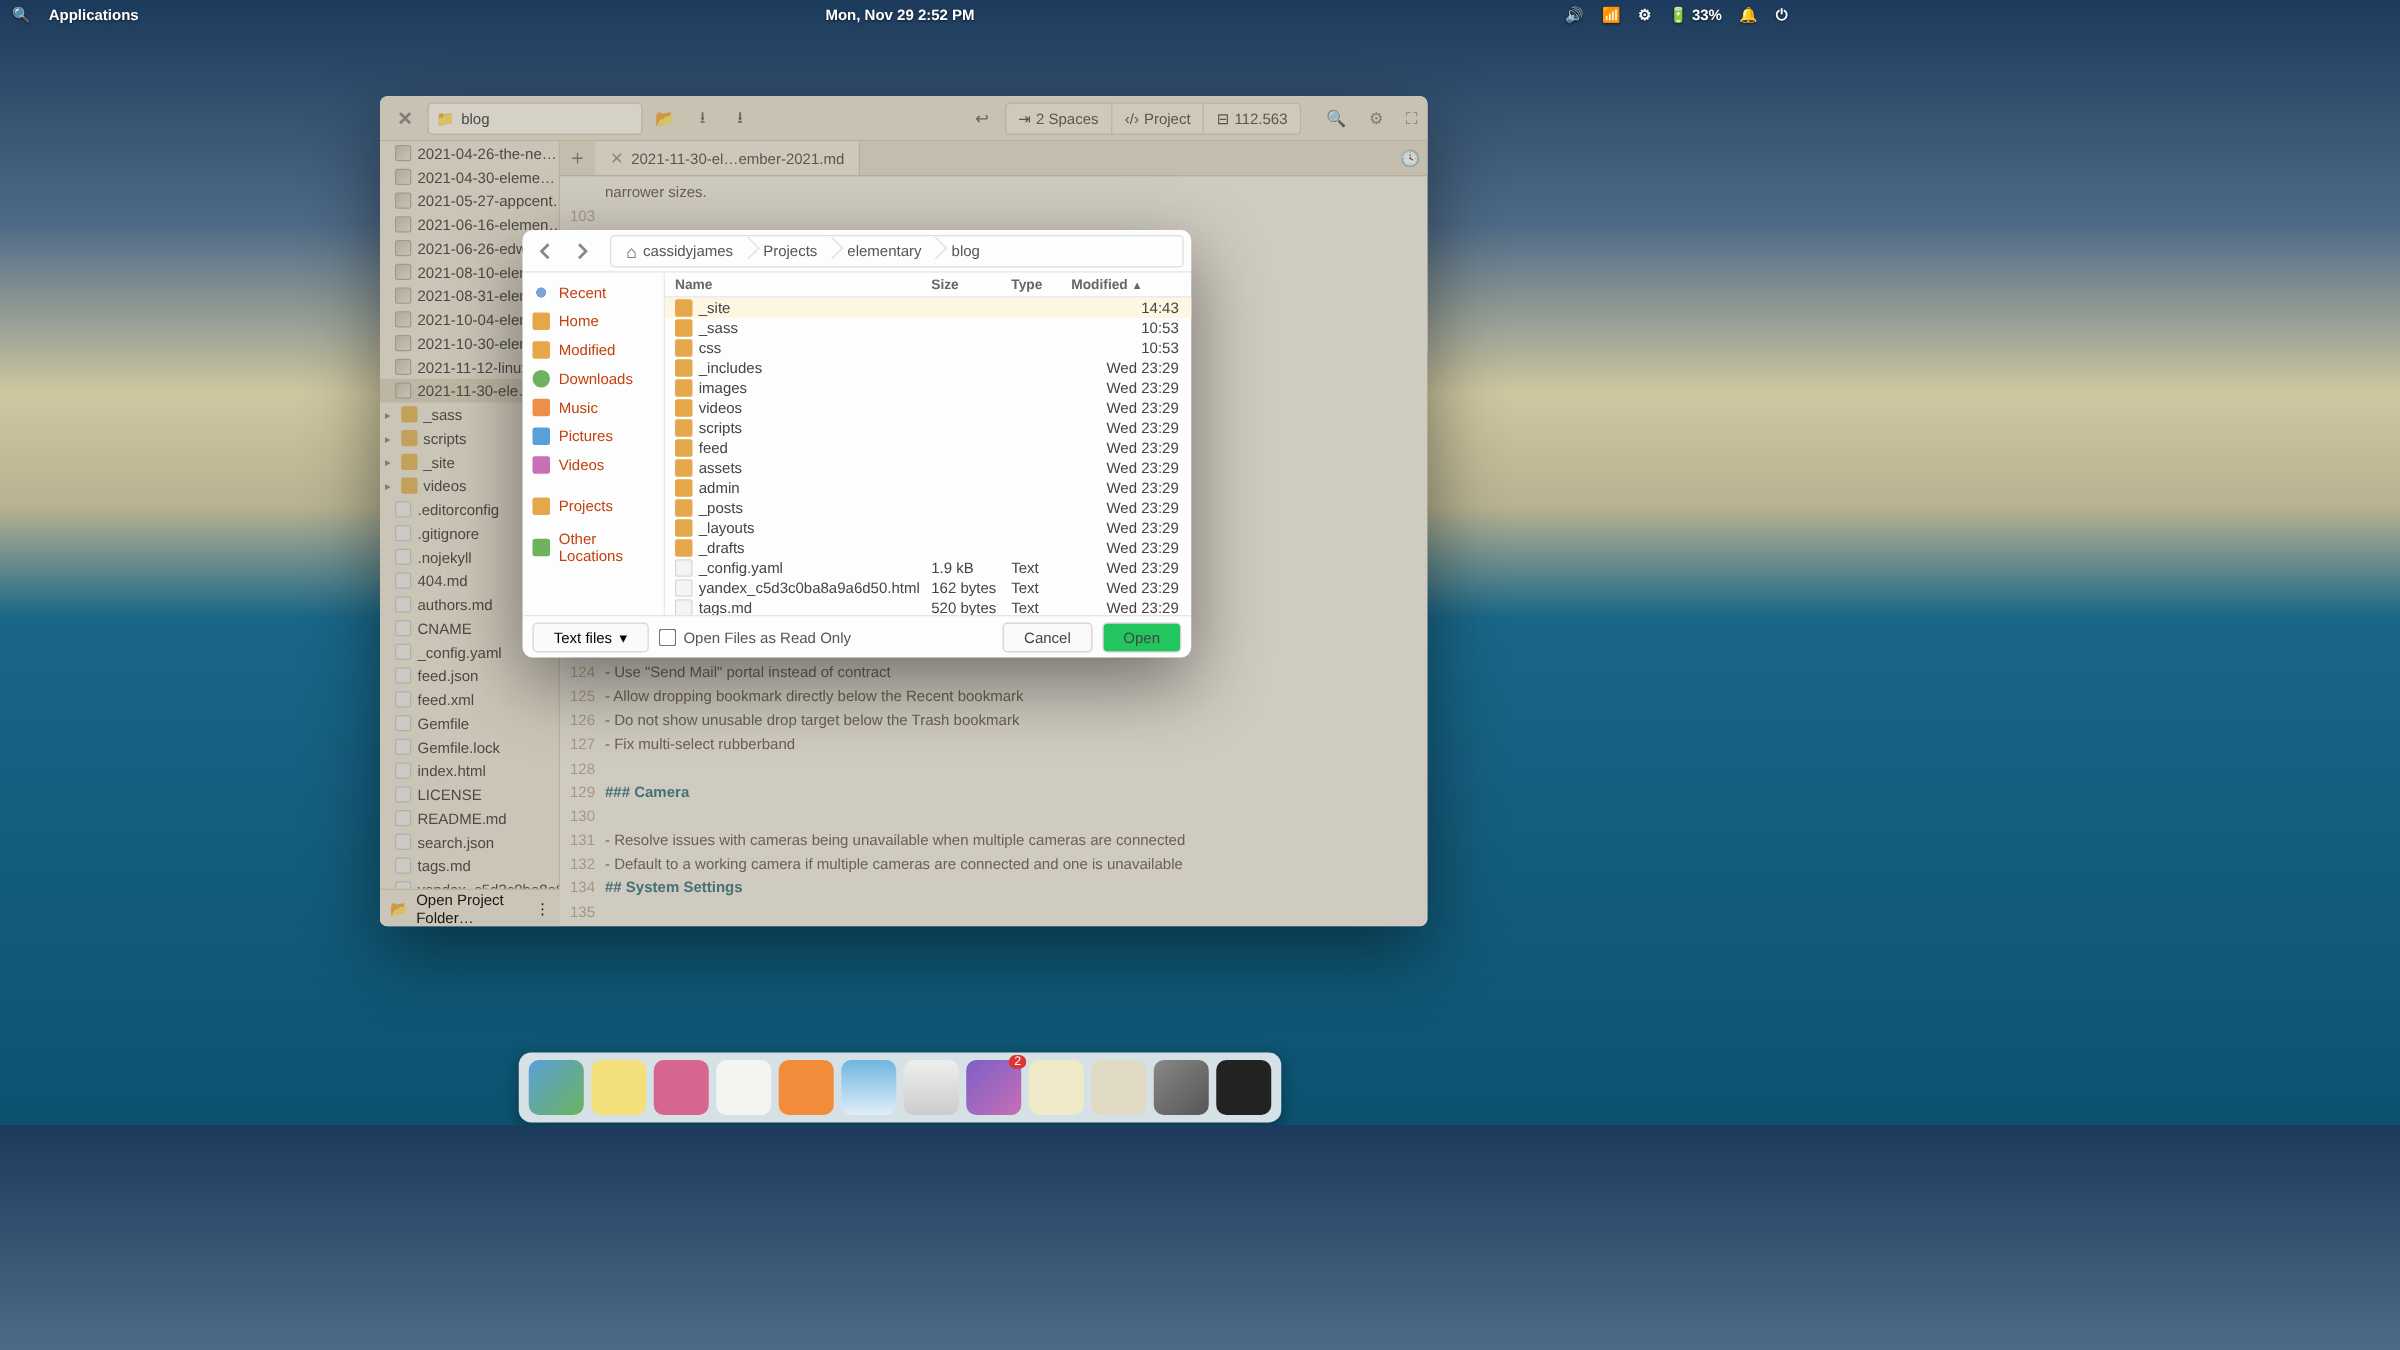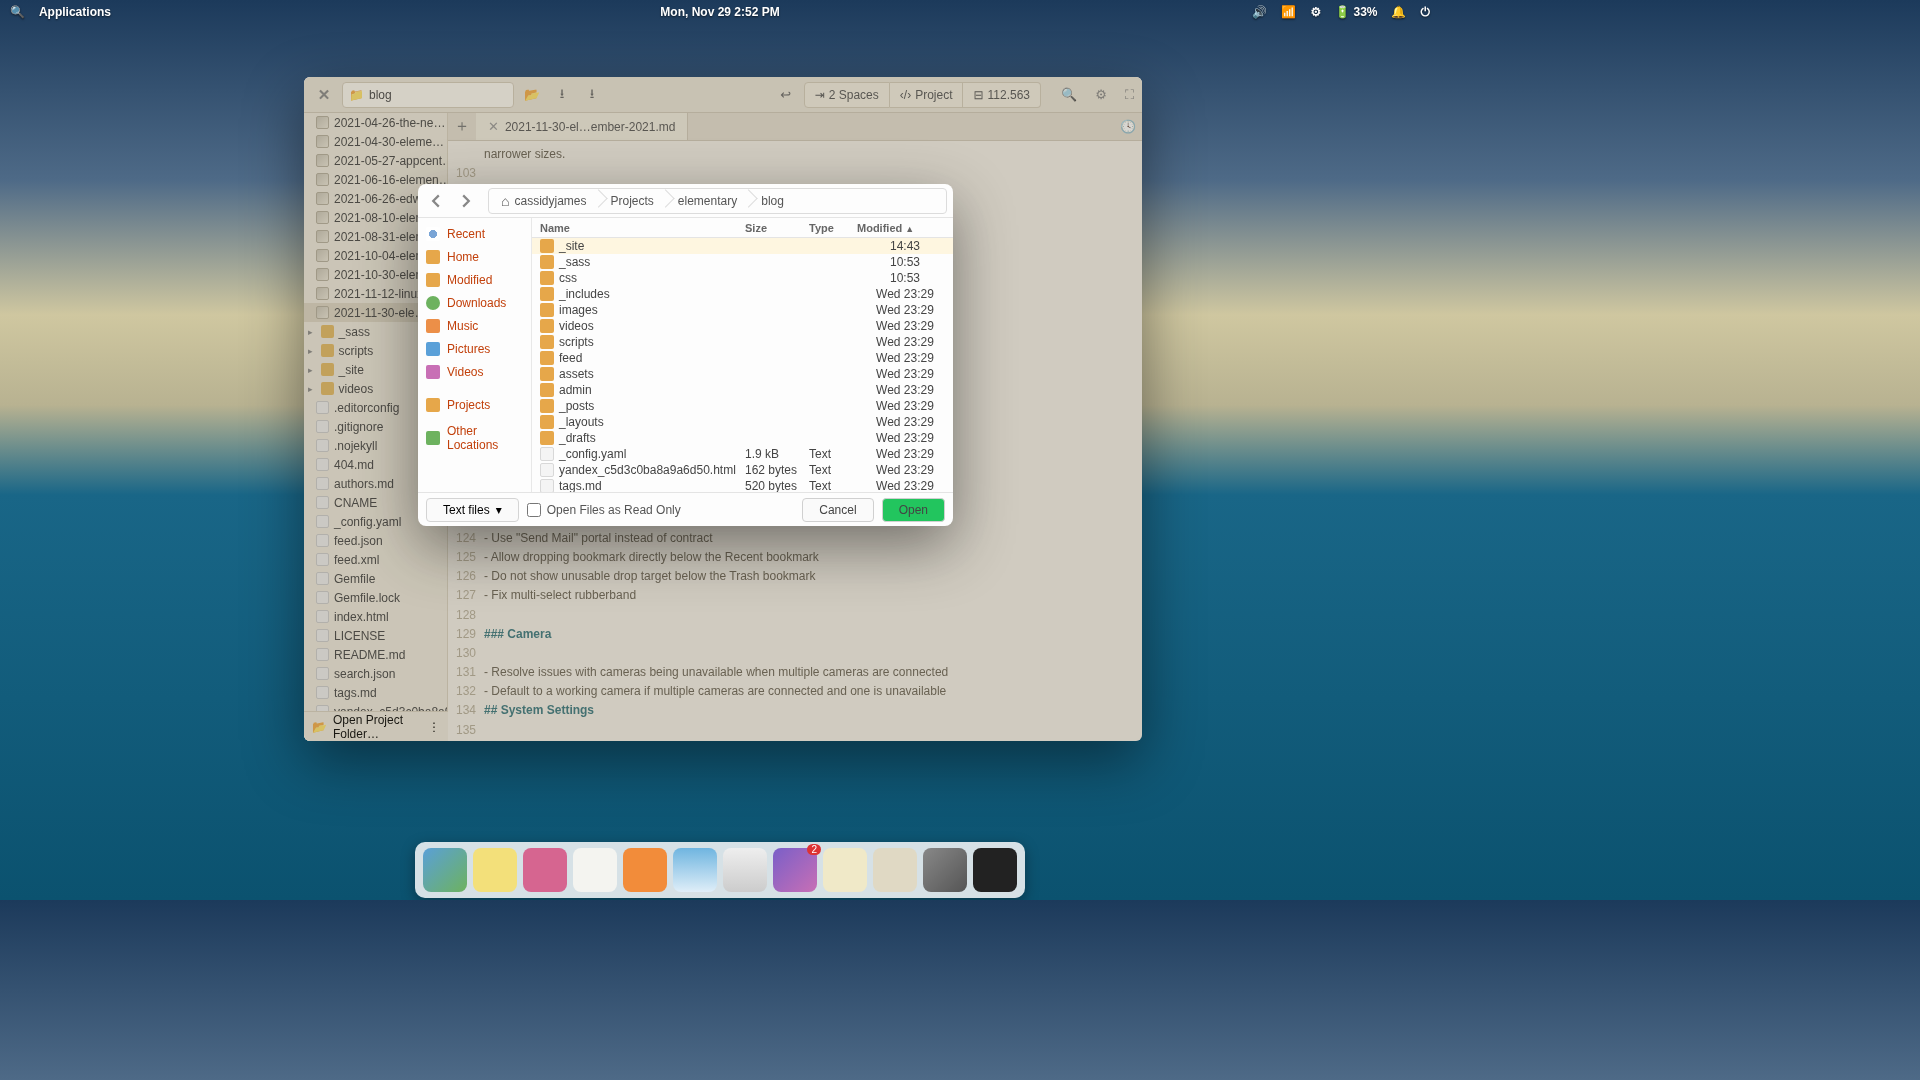--- a/index.html
+++ b/index.html
@@ -107,21 +107,21 @@
 .col-mod .arrow{font-size:9px;margin-left:3px;}
 .filelist{flex:1;overflow:auto;}
 .frow{display:flex;align-items:center;height:16px;color:#444;}
 .frow.sel{background:#fef6e0;}
 .frow .ic{width:14px;height:14px;margin:0 5px 0 8px;border-radius:2px;}
 .ic-folder{background:#e6a74a;}
 .ic-file{background:#f4f4f4;border:1px solid #d8d8d8;}
 .frow .nm{flex:1;}
 .frow .sz{width:64px;}
 .frow .tp{width:48px;}
-.frow .mo{width:96px;text-align:center;}
+.frow .mo{width:96px;text-align:right;padding-right:10px;}
 
 .dlg-foot{height:34px;border-top:1px solid #e4e4e4;display:flex;align-items:center;padding:0 8px;gap:8px;}
 .combo{height:24px;border:1px solid #d4d4d4;border-radius:4px;padding:0 16px;display:flex;align-items:center;font-size:12px;gap:6px;background:#fafafa;}
 .chk{display:flex;align-items:center;gap:6px;font-size:12px;color:#555;}
 .chk input{width:14px;height:14px;}
 .btn{height:24px;padding:0 16px;border:1px solid #d0d0d0;border-radius:4px;background:#fafafa;font-size:12px;color:#444;}
 .btn.primary{background:#22c55e;}
 
 
 .dock{position:absolute;bottom:2px;left:50%;transform:translateX(-50%);height:56px;

